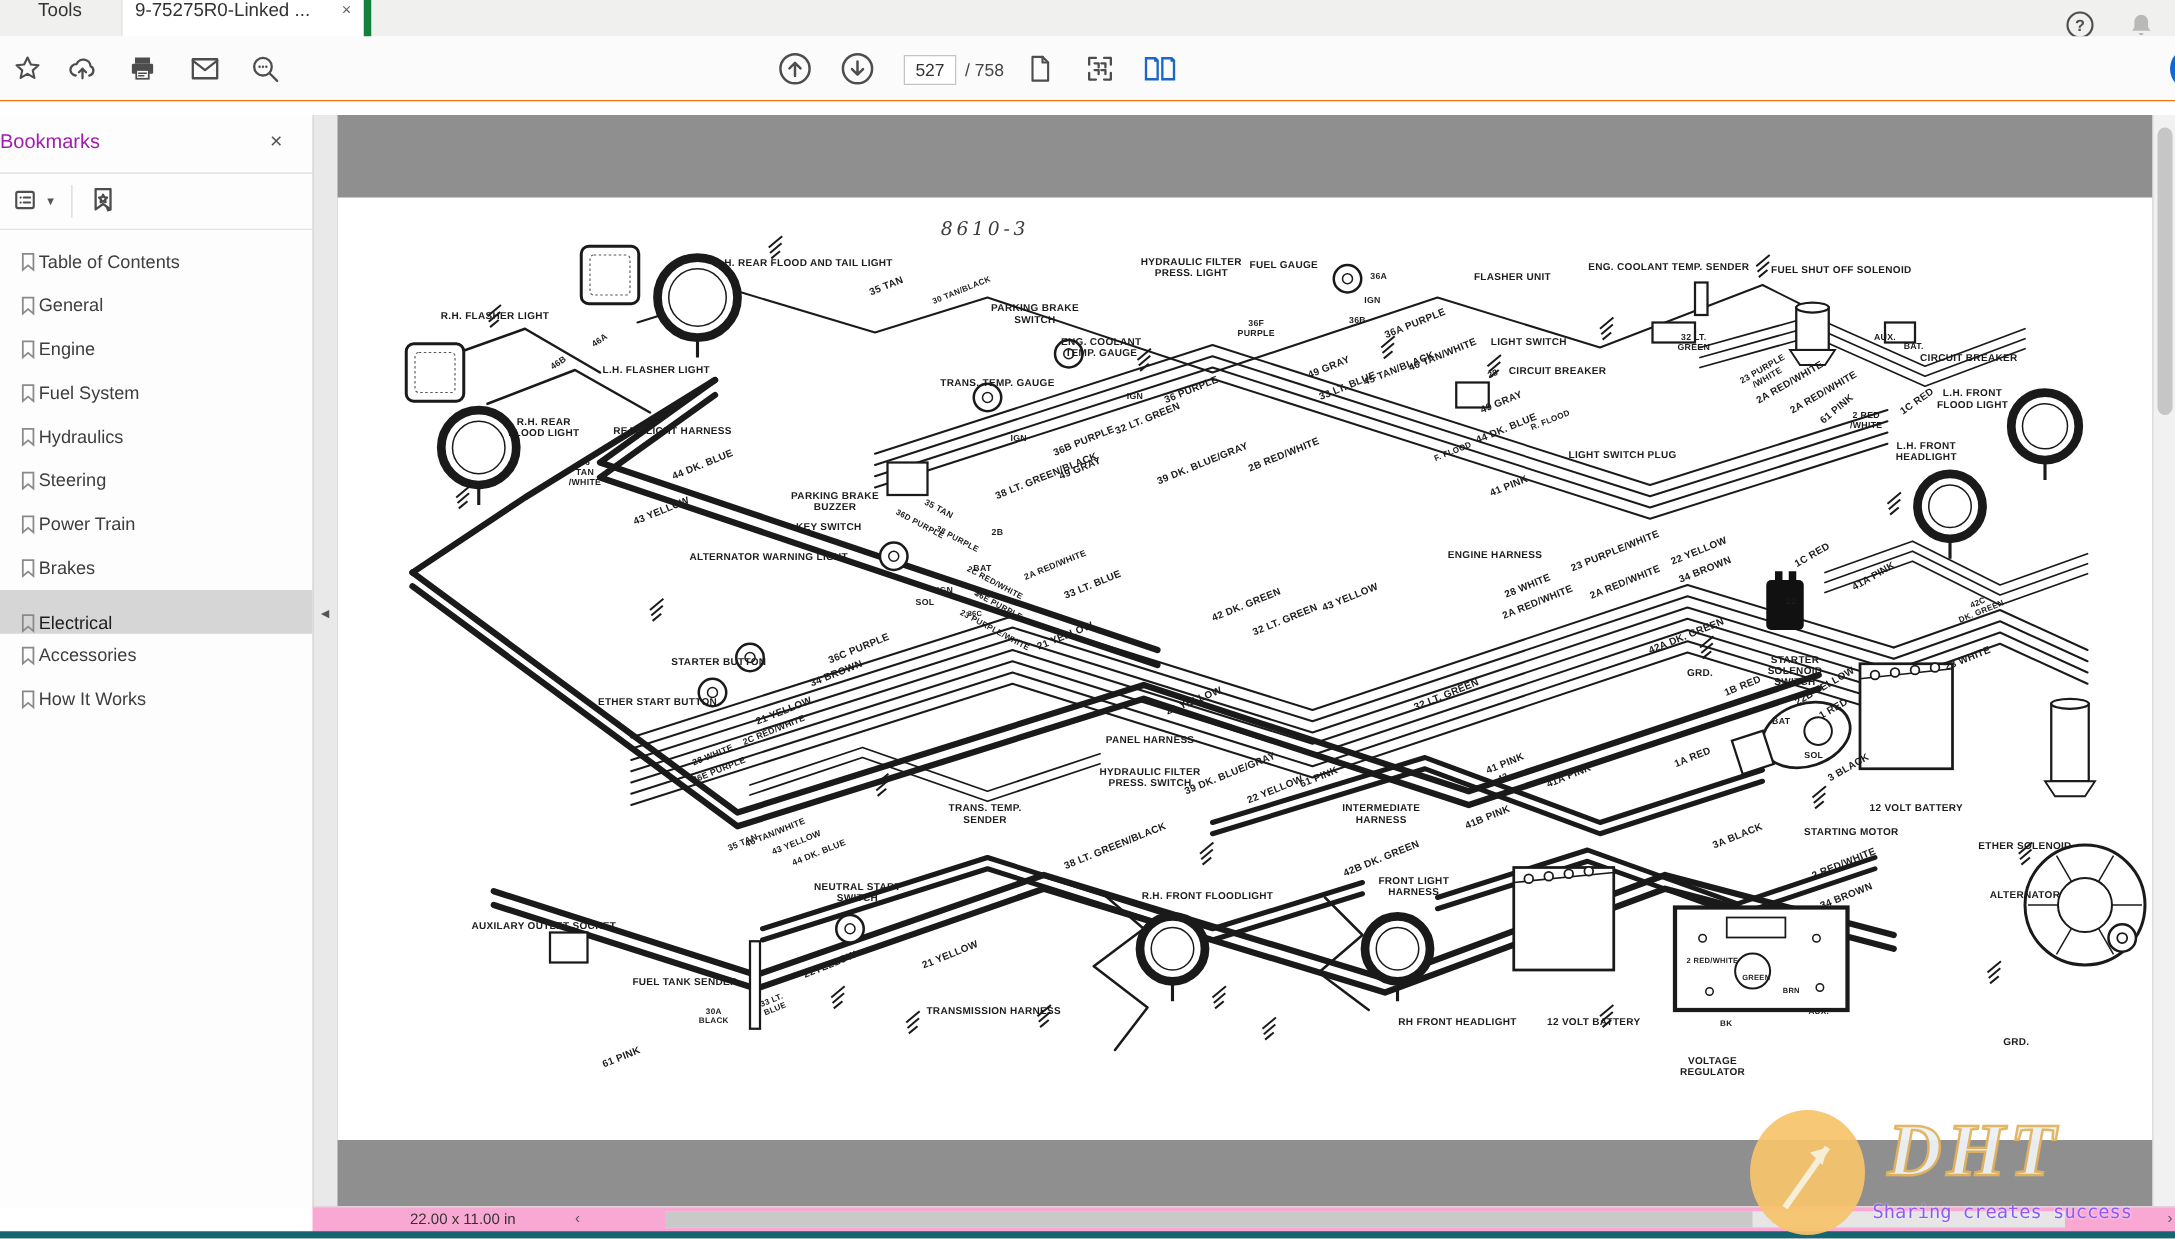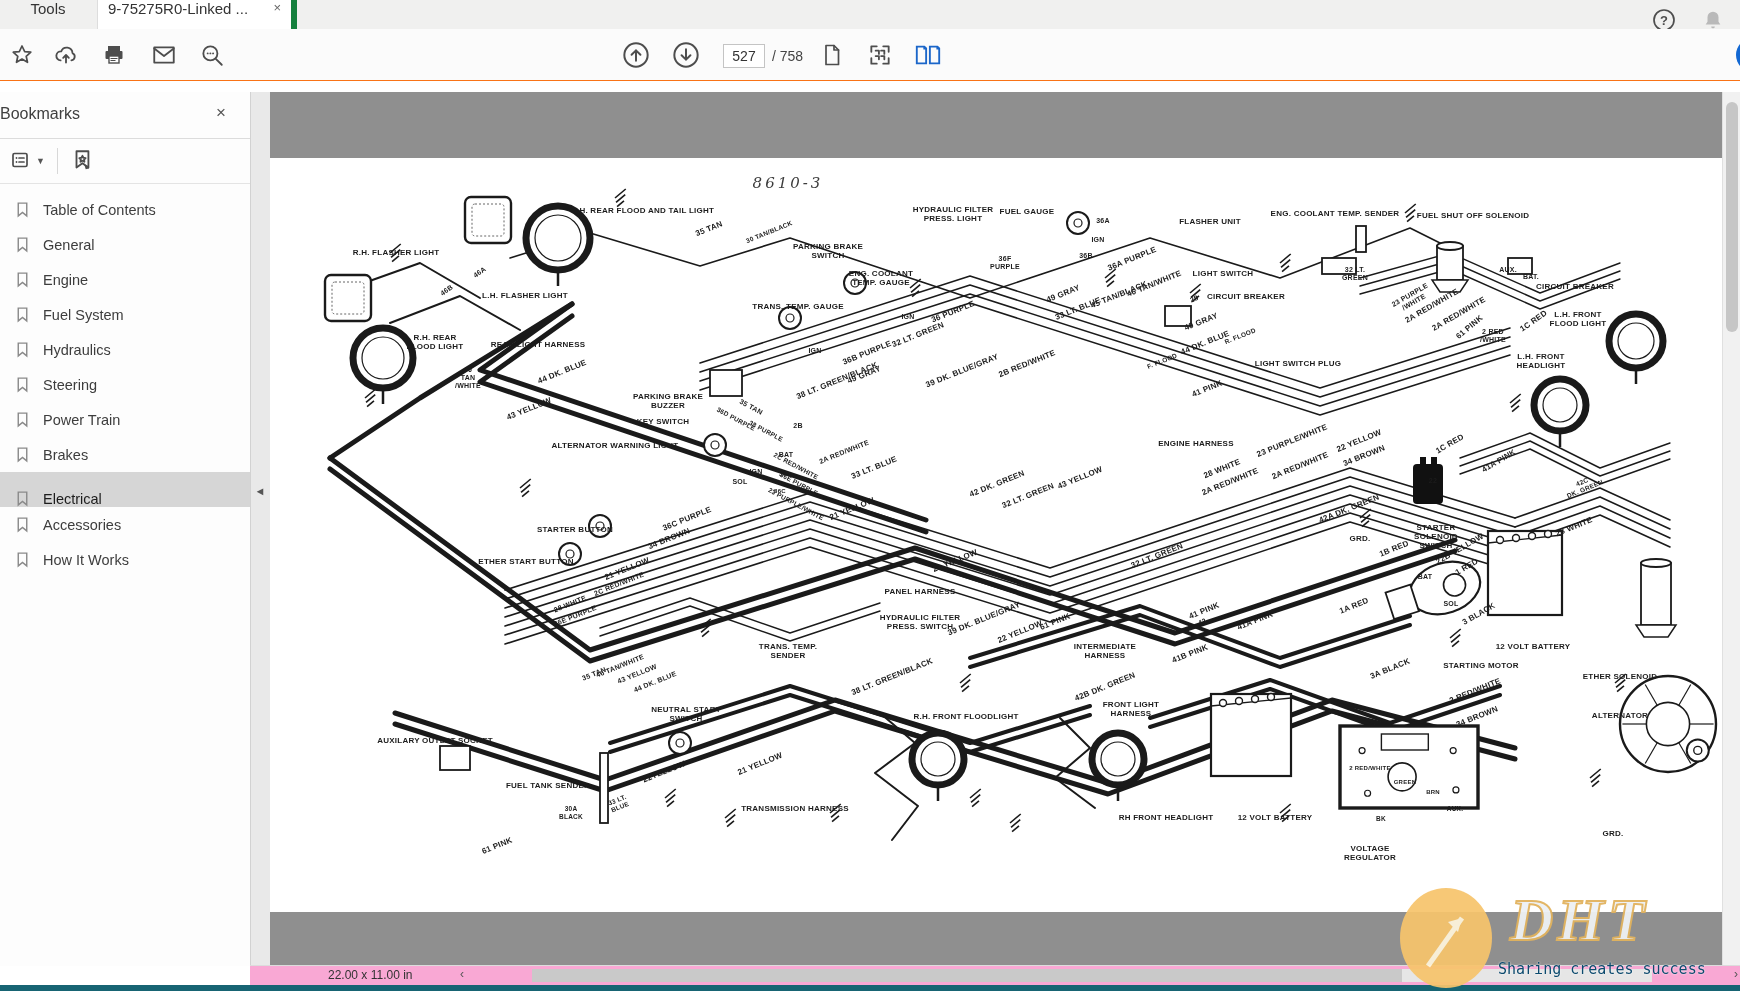--- a/index.html
+++ b/index.html
@@ -15,45 +15,45 @@
   #toolbar{position:absolute;left:0;top:29px;width:1740px;height:51px;background:#fbfbfb;border-bottom:1px solid #f97316;padding-left:42px;}
   .tb-ico{position:absolute;top:12px;width:28px;height:28px;display:flex;align-items:center;justify-content:center;}
   #pg-box{position:absolute;left:723px;top:15px;width:42px;height:24px;border:1px solid #c4c4c4;background:#fff;font-size:14px;text-align:center;color:#333;box-sizing:border-box;font-family:"Liberation Sans",sans-serif;}
   #pg-total{position:absolute;left:772px;top:19px;font-size:14px;color:#444;}
   #share-btn{position:absolute;right:-20px;top:9px;width:56px;height:34px;border-radius:17px;background:#1268d3;display:flex;align-items:center;padding-left:10px;}
   
   #sidebar{position:absolute;left:0;top:92px;width:250px;height:874px;background:#fdfdfd;}
   #sb-divider{position:absolute;left:250px;top:92px;width:20px;height:874px;background:#e9e9e9;border-left:1px solid #d2d2d2;}
   #sb-collapse{position:absolute;left:251px;top:478px;width:18px;height:26px;display:flex;align-items:center;justify-content:center;color:#555;font-size:11px;}
   #sb-head{position:absolute;left:0;top:0;width:250px;height:46px;border-bottom:1px solid #dcdcdc;}
-  #sb-title{position:absolute;left:0px;top:13px;font-size:16px;color:#404040;}
+  #sb-title{position:absolute;left:0px;top:13px;font-size:16px;color:#a21caf;}
   #sb-close{position:absolute;right:24px;top:11px;font-size:17px;color:#555;}
   #sb-tools{position:absolute;left:0;top:47px;width:250px;height:44px;border-bottom:1px solid #e4e4e4;display:flex;align-items:center;}
   #sb-tools .sep{width:1px;height:26px;background:#d8d8d8;margin:0 12px;}
   #bm-list{position:absolute;left:0;top:100px;width:250px;}
-  .bm-row{height:35px;display:flex;align-items:center;padding-left:14px;gap:12px;font-size:14.5px;color:#3d3d3d;}
+  .bm-row{height:35px;display:flex;align-items:center;padding-left:14px;font-size:14.5px;color:#3d3d3d;}
   .bm-row.sel{background:#d6d6d6;color:#1d1d1d;align-items:flex-end;}
   
   #main-bg{position:absolute;left:270px;top:92px;width:1470px;height:873px;background:#8f8f8f;}
   #page{position:absolute;left:270px;top:158px;width:1452px;height:754px;background:#fff;}
   #vscroll{position:absolute;left:1722px;top:92px;width:18px;height:893px;background:#f1f1f1;border-left:1px solid #e0e0e0;}
   #vthumb{position:absolute;left:3px;top:10px;width:12px;height:230px;background:#c6c6c6;border-radius:6px;}
   
   #statusbar{position:absolute;left:250px;top:965px;width:1490px;height:20px;background:#f9a8d4;border-top:1px solid #dcdcdc;}
   #doc-size{position:absolute;left:78px;top:2px;font-size:12px;color:#333;}
   #hs-left{position:absolute;left:210px;top:1px;font-size:12px;color:#555;}
   #hs-track{position:absolute;left:282px;top:3px;width:1120px;height:13px;background:#e6e6e6;}
   #hs-thumb{position:absolute;left:0;top:0;width:870px;height:13px;background:#c9c9c9;}
   #hs-right{position:absolute;right:2px;top:1px;font-size:12px;color:#555;}
   #tealbar{position:absolute;left:0;top:985px;width:1740px;height:6px;background:#176473;}
   
   #watermark{position:absolute;left:1380px;top:880px;width:360px;height:110px;pointer-events:none;}
   #wm-circle{position:absolute;left:20px;top:8px;width:92px;height:100px;border-radius:50%;background:#f7c46c;opacity:.93;}
   #wm-big{position:absolute;left:130px;top:6px;font-family:"Liberation Serif",serif;font-weight:bold;font-style:italic;font-size:60px;letter-spacing:4px;color:#eef1f4;-webkit-text-stroke:2px #e2b35e;opacity:.95;}
-  #wm-tag{position:absolute;left:118px;top:80px;font-family:"DejaVu Sans Mono",monospace;font-size:15px;color:#0c4a6e;text-shadow:0 0 2px #fff;white-space:nowrap;}
+  #wm-tag{position:absolute;left:118px;top:80px;font-family:"DejaVu Sans Mono",monospace;font-size:15px;color:#8b5cf6;text-shadow:0 0 2px #fff;white-space:nowrap;}
   svg{display:block;}
   .ico-stroke{stroke:#4d4d4d;fill:none;stroke-width:1.7;stroke-linecap:round;stroke-linejoin:round;}
 </style>
 </head>
 <body>
 
 <div id="app">
 
   <div id="tabbar">
     <div class="tab" id="tab-tools">

